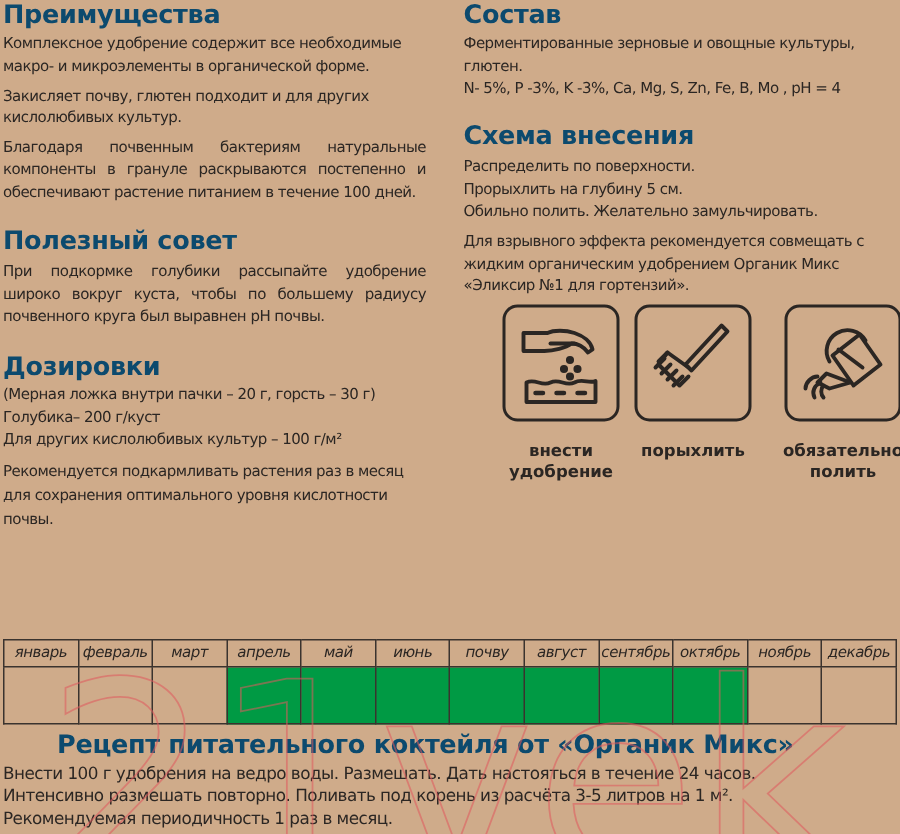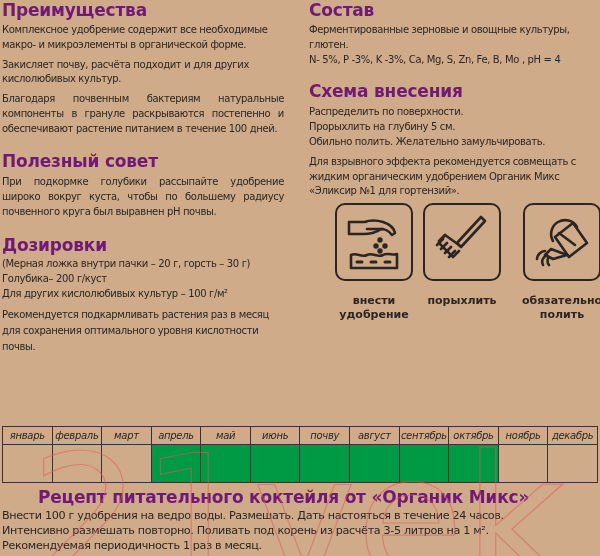--- a/index.html
+++ b/index.html
@@ -8,21 +8,21 @@
       background: #cfab8a;
       color: #2b2623;
       font-family: "DejaVu Sans", sans-serif;
       position: relative;
     }
     .col { position: absolute; }
     .left { left: 2px; top: 0; width: 282px; }
     .right { left: 309px; top: 0; width: 288px; }
     h2 {
       margin: 0; font-weight: bold; font-size: 17px; line-height: 20px;
-      letter-spacing: -0.2px; color: #701a75;
+      letter-spacing: -0.2px; color: #0c4a6e;
     }
     p { margin: 0; font-size: 10px; line-height: 14.8px; letter-spacing: -0.35px; }
     .just { text-align: justify; text-align-last: left; }
     .gap { height: 5px; }
     .icons { position: absolute; left: 310px; top: 203px; width: 288px; height: 120px; }
     .icon-item { position: absolute; top: 0; width: 96px; text-align: center; }
     .icon-box {
       width: 78px; height: 78px; margin: 0 auto;
       border: 2.5px solid #2b2623; border-radius: 10px; box-sizing: border-box;
       display: flex; align-items: center; justify-content: center;
@@ -48,21 +48,21 @@
     }
   </style>
 </head>
 <body>
 
 <div class="col left">
   <h2>Преимущества</h2>
   <div style="height:3px"></div>
   <p>Комплексное удобрение содержит все необходимые макро- и микроэлементы в органической форме.</p>
   <div class="gap"></div>
-  <p>Закисляет почву, расчёта подходит и для других кислолюбивых культур.</p>
+  <p>Закисляет почву, глютен подходит и для других кислолюбивых культур.</p>
   <div class="gap"></div>
   <p class="just">Благодаря почвенным бактериям натуральные компоненты в грануле раскрываются постепенно и обеспечивают растение питанием в течение 100 дней.</p>
 
   <div style="height:14px"></div>
   <h2>Полезный совет</h2>
   <div style="height:3px"></div>
   <p class="just" style="line-height:15.2px">При подкормке голубики рассыпайте удобрение широко вокруг куста, чтобы по большему радиусу почвенного круга был выравнен pH почвы.</p>
 
   <div style="height:16px"></div>
   <h2>Дозировки</h2>

